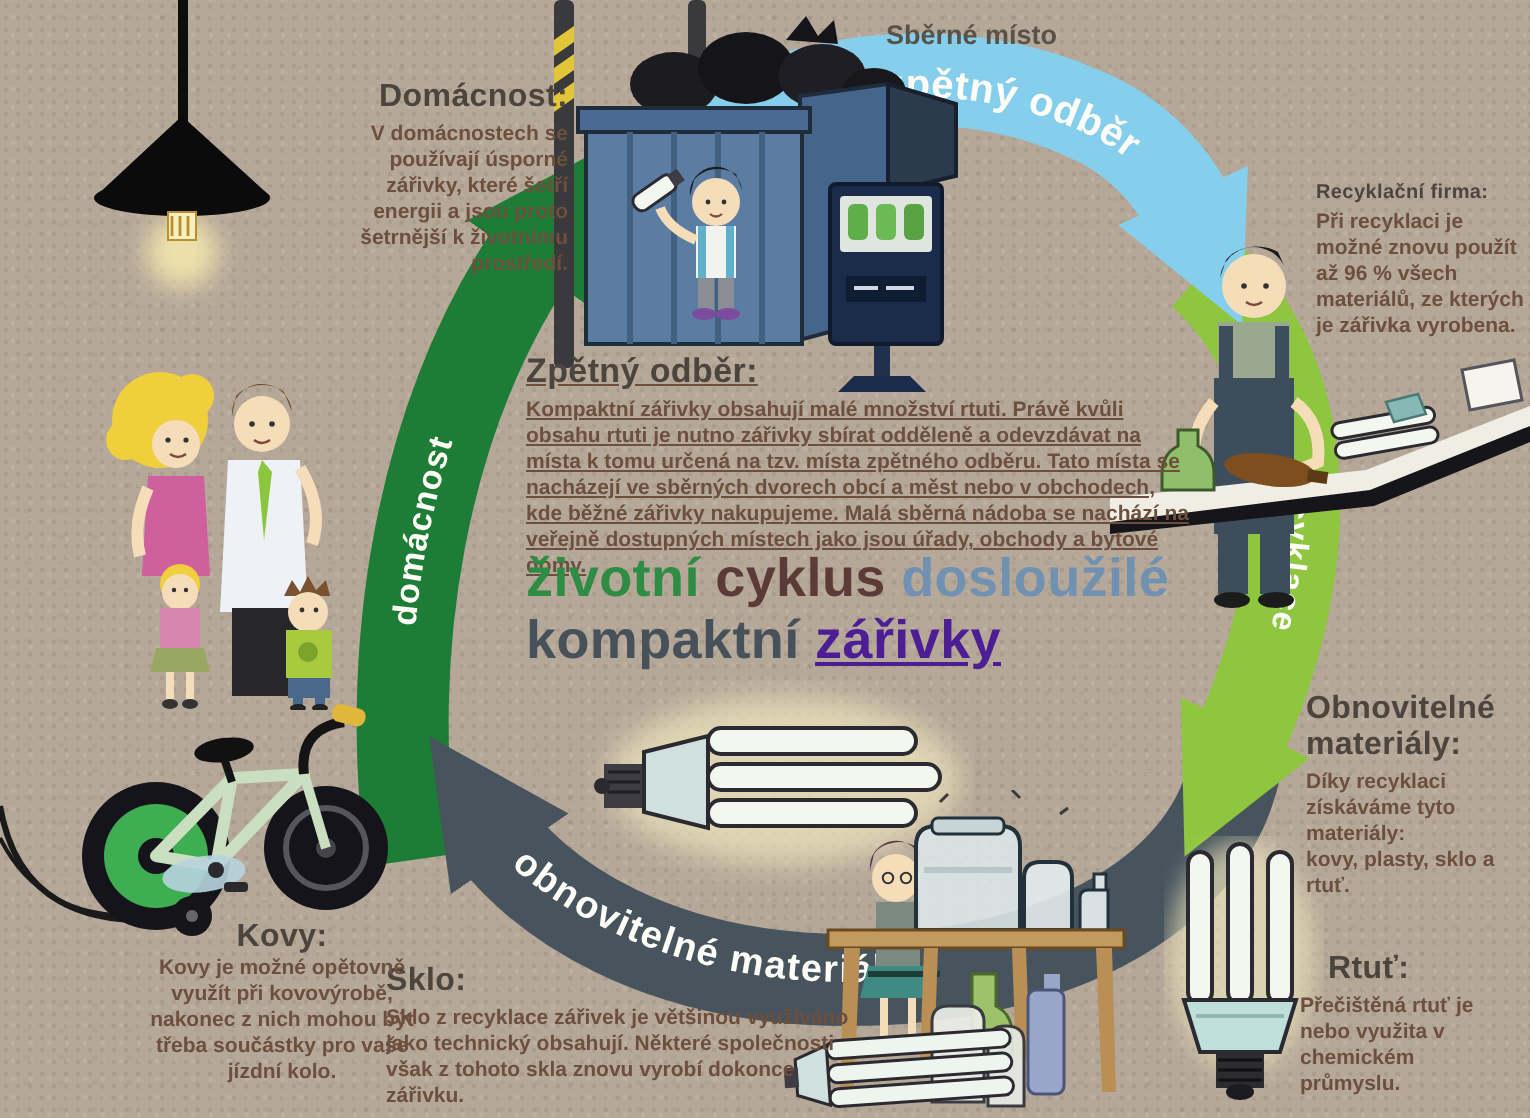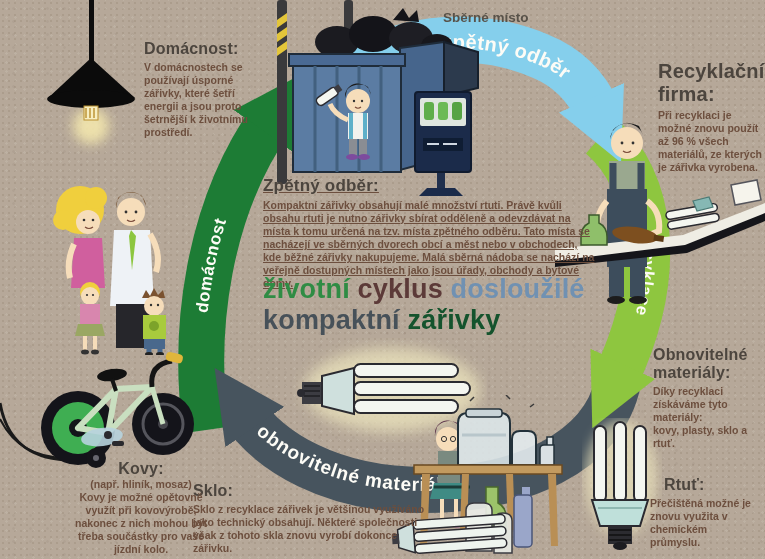--- a/index.html
+++ b/index.html
@@ -16,39 +16,39 @@
       radial-gradient(rgba(60,45,35,0.05) 1.4px, transparent 1.8px);
     background-size:6px 6px, 9px 9px, 17px 13px;
     background-position:0 0, 2px 4px, 5px 2px;
   }
   .ring{position:absolute;left:0;top:0;z-index:1;}
   .illus{position:absolute;z-index:2;}
   .txt{position:absolute;z-index:3;color:#6d4f3e;}
   .h{font-weight:bold;color:#4c453e;letter-spacing:.2px;}
   .body{font-size:10.5px;line-height:13px;font-weight:bold;color:#6d4f3e;}
   .arrow-label{font-weight:bold;fill:#fdfcf6;letter-spacing:.6px;}
-  #household{left:144px;top:40px;width:120px;}
+  #household{left:164px;top:40px;width:120px;text-align:right;}
   #household .h{font-size:16px;}
   #collection-label{left:443px;top:10px;font-size:13.5px;font-weight:bold;color:#585249;}
   #takeback{left:263px;top:176px;width:332px;text-decoration:underline;}
   #takeback .h{font-size:17px;}
   #recycling-firm{left:658px;top:60px;width:104px;}
-  #recycling-firm .h{font-size:20px;}
+  #recycling-firm .h{font-size:10px;margin-top:31px;}
   #renewables{left:653px;top:346px;width:106px;}
   #renewables .h{font-size:16px;}
   .materials-bold{font-weight:bold;}
   #mercury{left:650px;top:476px;width:110px;}
   #mercury .h{font-size:16px;margin-left:14px;}
   #glass{left:193px;top:482px;width:242px;}
   #glass .h{font-size:16px;}
   #metals{left:70px;top:460px;width:142px;text-align:center;}
   #metals .h{font-size:16px;}
   #main-title{left:263px;top:274px;width:350px;font-size:27px;line-height:31px;font-weight:bold;letter-spacing:.2px;}
   .tw1{color:#2f8c44;text-align:center;} .tw2{color:#5c3a38;} .tw3{color:#7091b2;}
-  .tw4{color:#475159;} .tw5{color:#14532d;}
+  .tw4{color:#475159;} .tw5{color:#4c1d95;text-decoration:underline;}
   .gap{height:3px;}
 </style>
 </head>
 <body>
 
 <div class="stage">
 
   <svg class="ring" width="765" height="559" viewBox="0 0 765 559">
     <defs>
       <marker id="mSlate" viewBox="0 0 10 10" refX="2.2" refY="5" markerWidth="1.55" markerHeight="1.55" orient="auto" markerUnits="strokeWidth">
@@ -364,32 +364,31 @@
   <div class="txt" id="renewables">
     <div class="h">Obnovitelné materiály:</div>
     <div class="gap"></div>
     <div class="body">Díky recyklaci získáváme tyto materiály:</div>
     <div class="body materials-bold">kovy, plasty, sklo a rtuť.</div>
   </div>
 
   <div class="txt" id="mercury">
     <div class="h">Rtuť:</div>
     <div class="gap"></div>
-    <div class="body">Přečištěná možné je znovu využita v chemickém průmyslu.</div>
+    <div class="body">Přečištěná rtuť je nebo využita v chemickém průmyslu.</div>
   </div>
 
   <div class="txt" id="glass">
     <div class="h">Sklo:</div>
     <div class="gap"></div>
     <div class="body">Sklo z recyklace zářivek je většinou využíváno jako technický obsahují. Některé společnosti však z tohoto skla znovu vyrobí dokonce zářivku.</div>
   </div>
 
   <div class="txt" id="metals">
     <div class="h">Kovy:</div>
-    <div class="body">(např. hliník, mosaz)</div>
     <div class="body">Kovy je možné opětovně využít při kovovýrobě, nakonec z nich mohou být třeba součástky pro vaše jízdní kolo.</div>
   </div>
 
   <div class="txt" id="main-title">
     <span class="tw1">životní</span>
     <span class="tw2">cyklus</span>
     <span class="tw3">dosloužilé</span><br>
     <span class="tw4">kompaktní</span>
     <span class="tw5">zářivky</span>
   </div>

